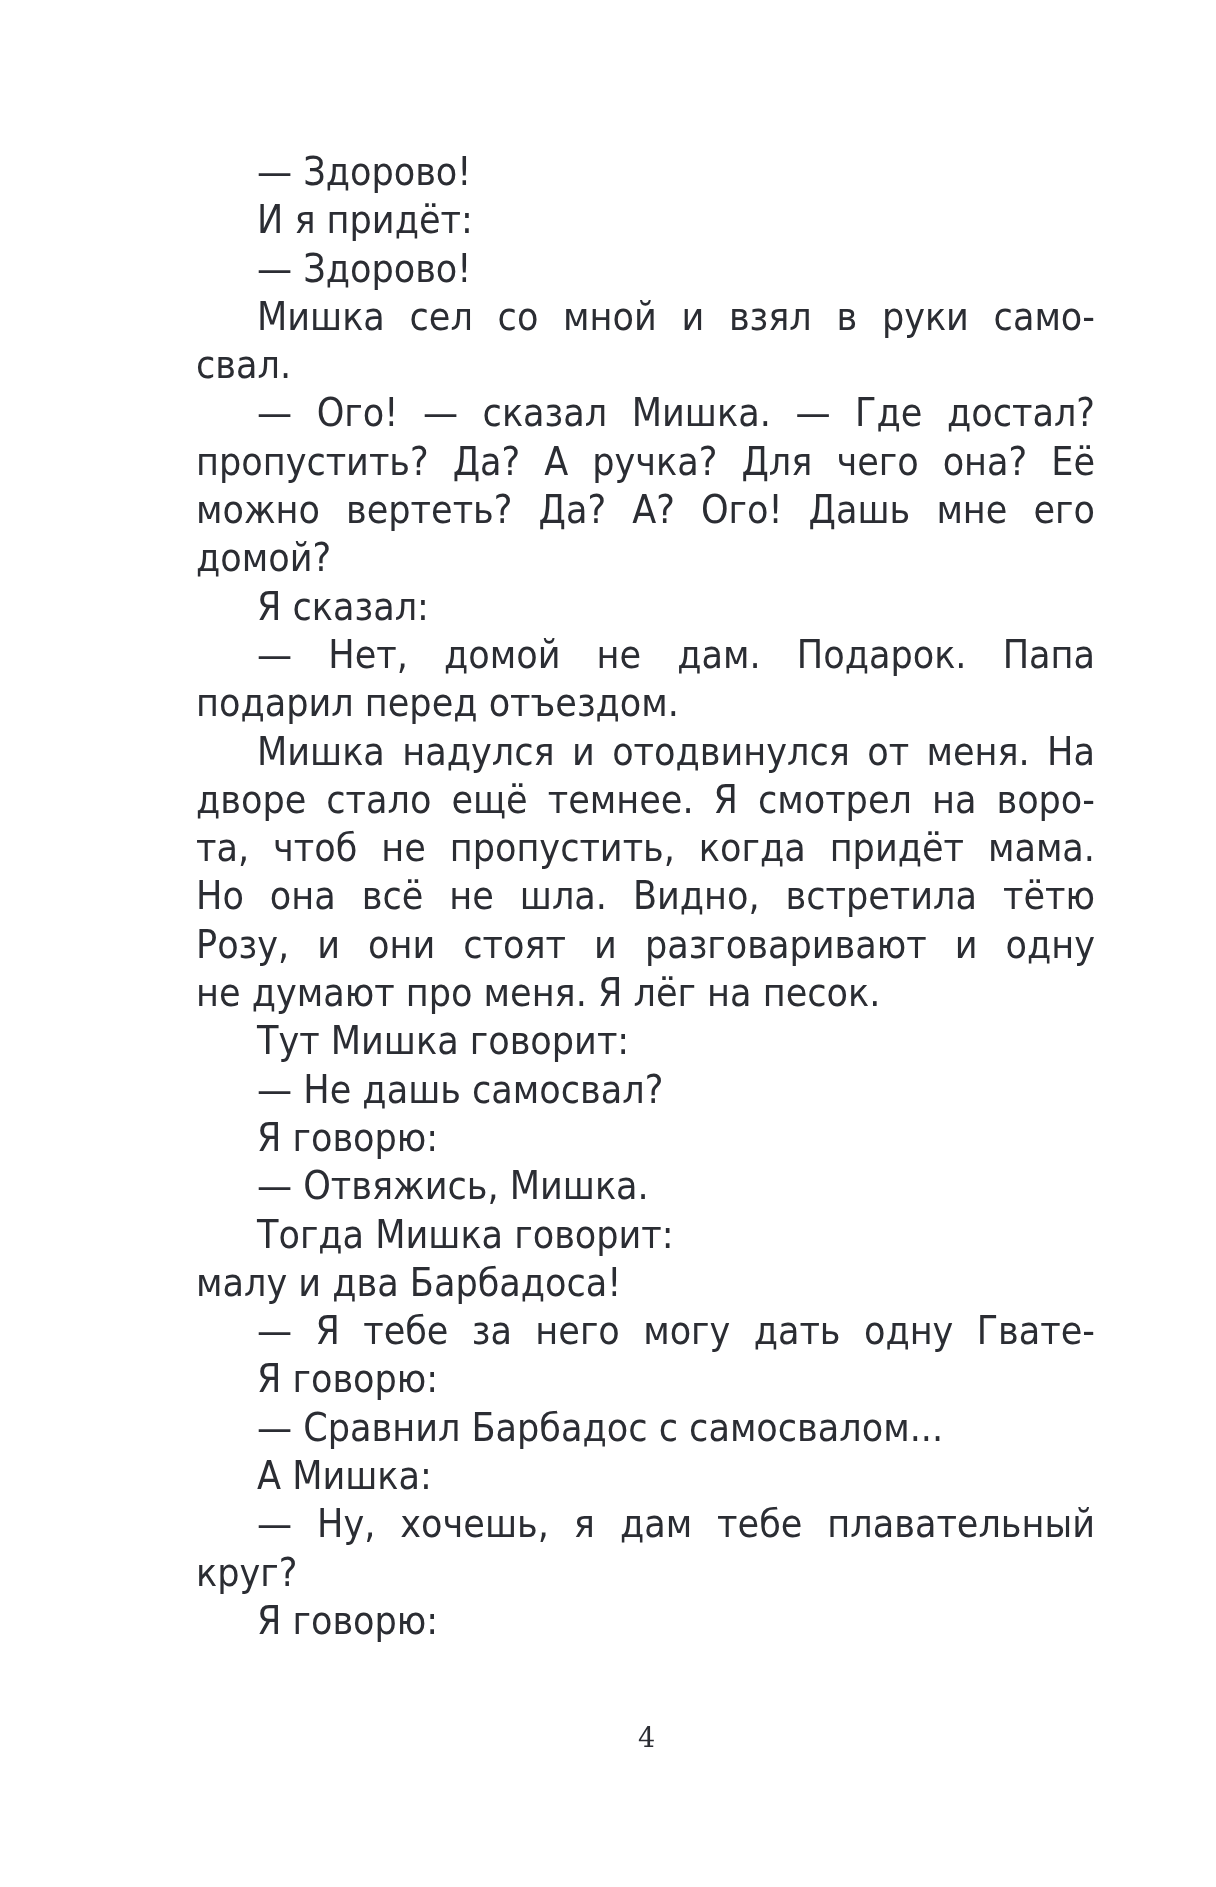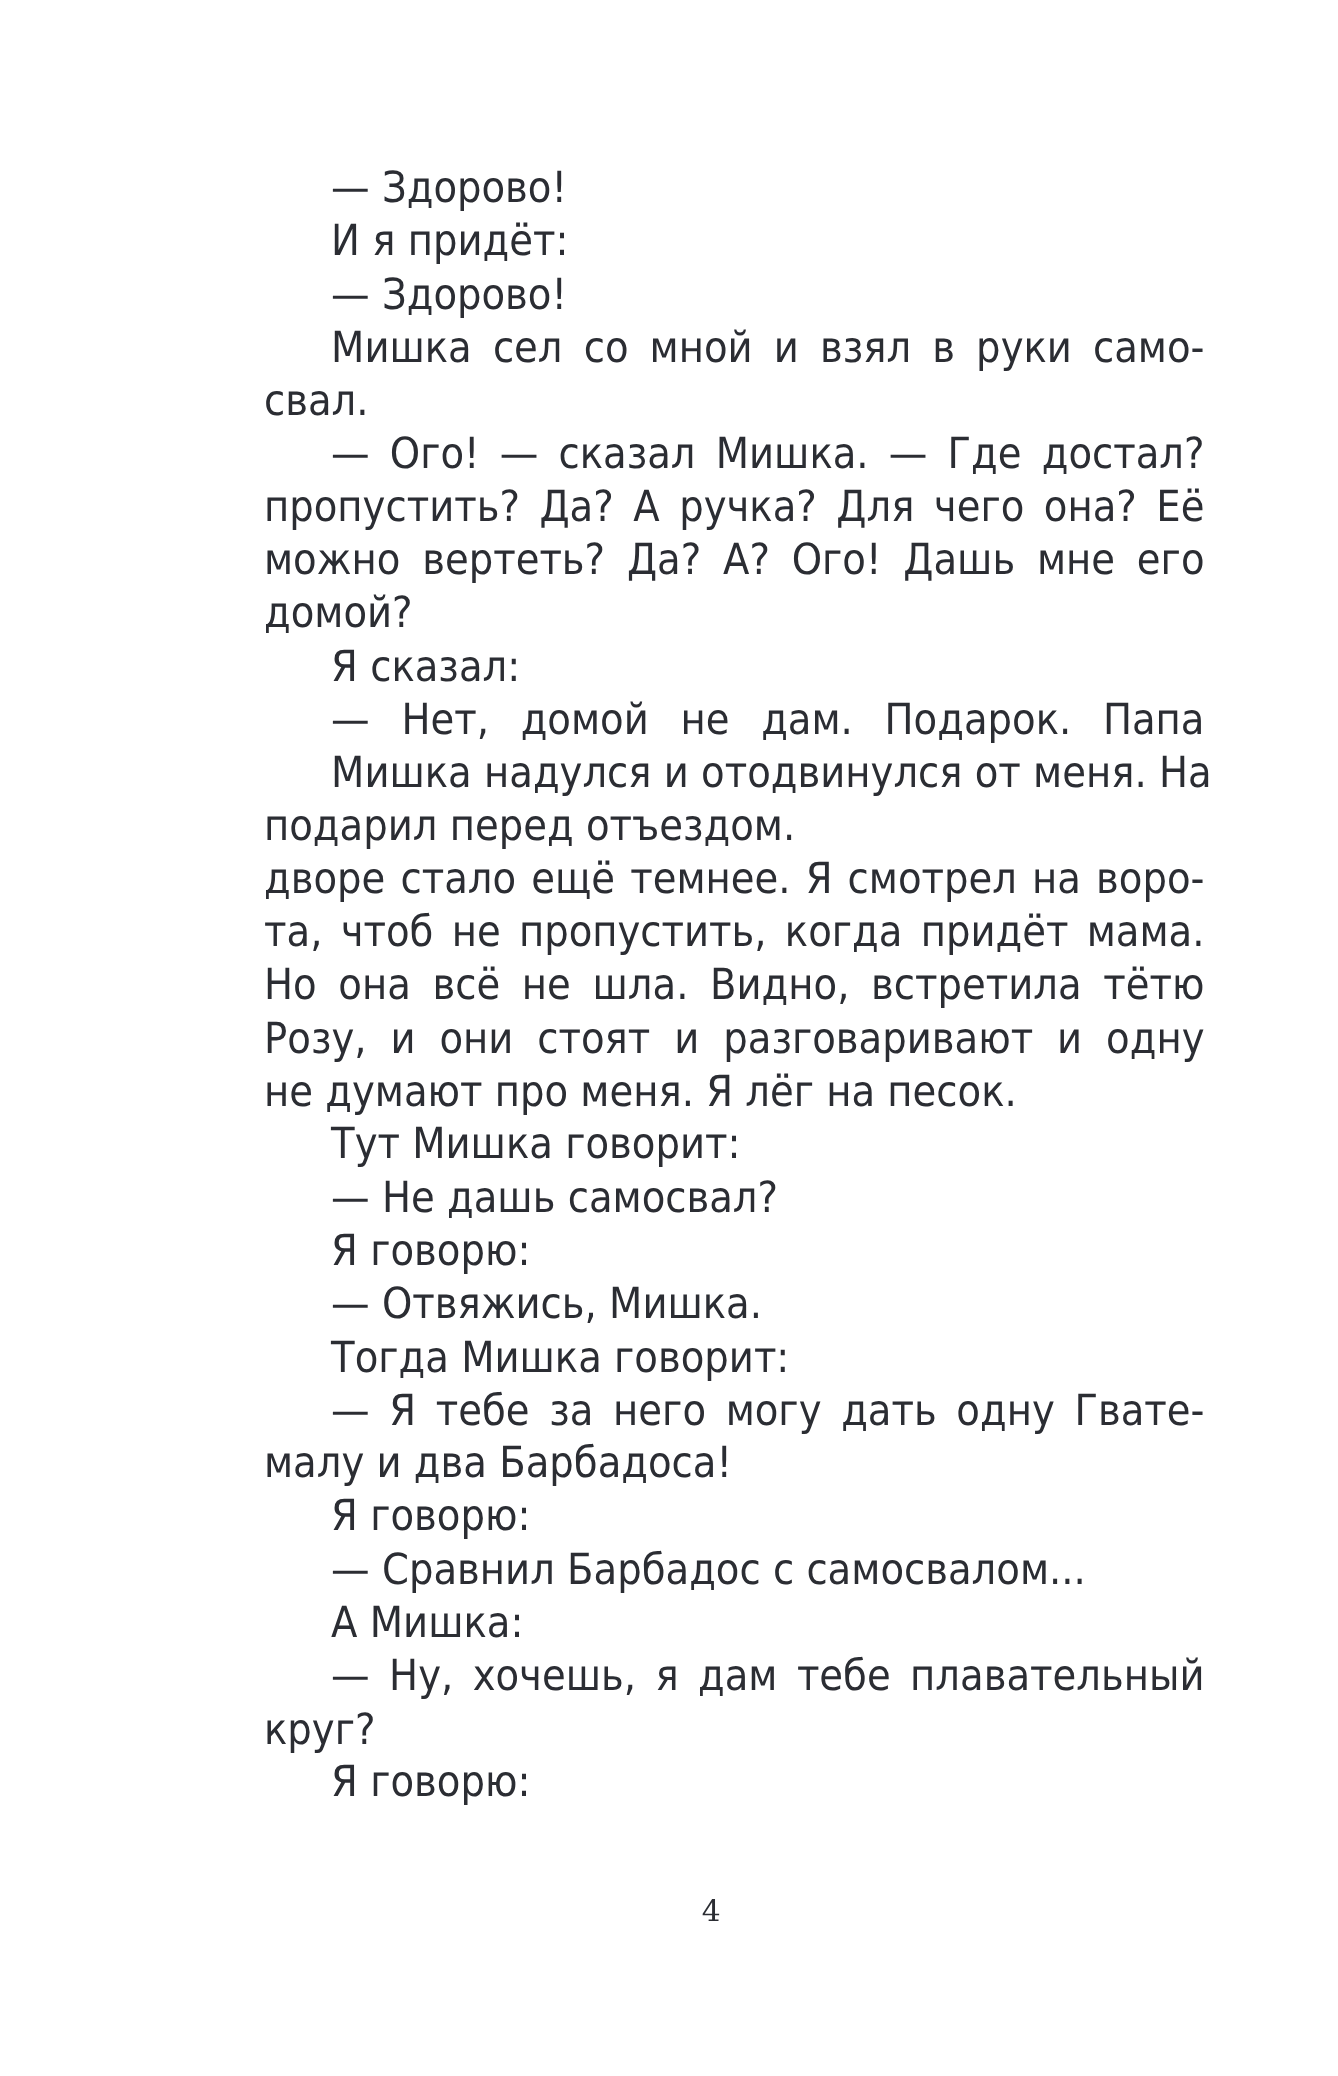--- a/index.html
+++ b/index.html
@@ -29,21 +29,20 @@
     font-stretch: condensed;
     font-size: 39px;
     line-height: 48.3px;
     color: #2b2d33;
   }
   .line {
     display: block;
     white-space: nowrap;
     height: 48.3px;
     overflow: visible;
-    margin-left: 44px;
   }
   .line.full {
     text-align: justify;
     text-align-last: justify;
   }
   .line.indent {
     padding-left: 61px;
   }
   .page-number {
     position: absolute;
@@ -65,34 +64,34 @@
       <span class="line indent">И я придёт:</span>
       <span class="line indent">— Здорово!</span>
       <span class="line indent full">Мишка сел со мной и взял в руки само-</span>
       <span class="line">свал.</span>
       <span class="line indent full">— Ого! — сказал Мишка. — Где достал?</span>
       <span class="line full">пропустить? Да? А ручка? Для чего она? Её</span>
       <span class="line full">можно вертеть? Да? А? Ого! Дашь мне его</span>
       <span class="line">домой?</span>
       <span class="line indent">Я сказал:</span>
       <span class="line indent full">— Нет, домой не дам. Подарок. Папа</span>
+      <span class="line">подарил перед отъездом.</span>
       <span class="line indent full">Мишка надулся и отодвинулся от меня. На</span>
-      <span class="line">подарил перед отъездом.</span>
       <span class="line full">дворе стало ещё темнее. Я смотрел на воро-</span>
       <span class="line full">та, чтоб не пропустить, когда придёт мама.</span>
       <span class="line full">Но она всё не шла. Видно, встретила тётю</span>
       <span class="line full">Розу, и они стоят и разговаривают и одну</span>
       <span class="line">не думают про меня. Я лёг на песок.</span>
       <span class="line indent">Тут Мишка говорит:</span>
       <span class="line indent">— Не дашь самосвал?</span>
       <span class="line indent">Я говорю:</span>
       <span class="line indent">— Отвяжись, Мишка.</span>
       <span class="line indent">Тогда Мишка говорит:</span>
+      <span class="line">малу и два Барбадоса!</span>
       <span class="line indent full">— Я тебе за него могу дать одну Гвате-</span>
-      <span class="line">малу и два Барбадоса!</span>
       <span class="line indent">Я говорю:</span>
       <span class="line indent">— Сравнил Барбадос с самосвалом...</span>
       <span class="line indent">А Мишка:</span>
       <span class="line indent full">— Ну, хочешь, я дам тебе плавательный</span>
       <span class="line">круг?</span>
       <span class="line indent">Я говорю:</span>
     </div>
   <div class="page-number">4</div>
 </div>
 

